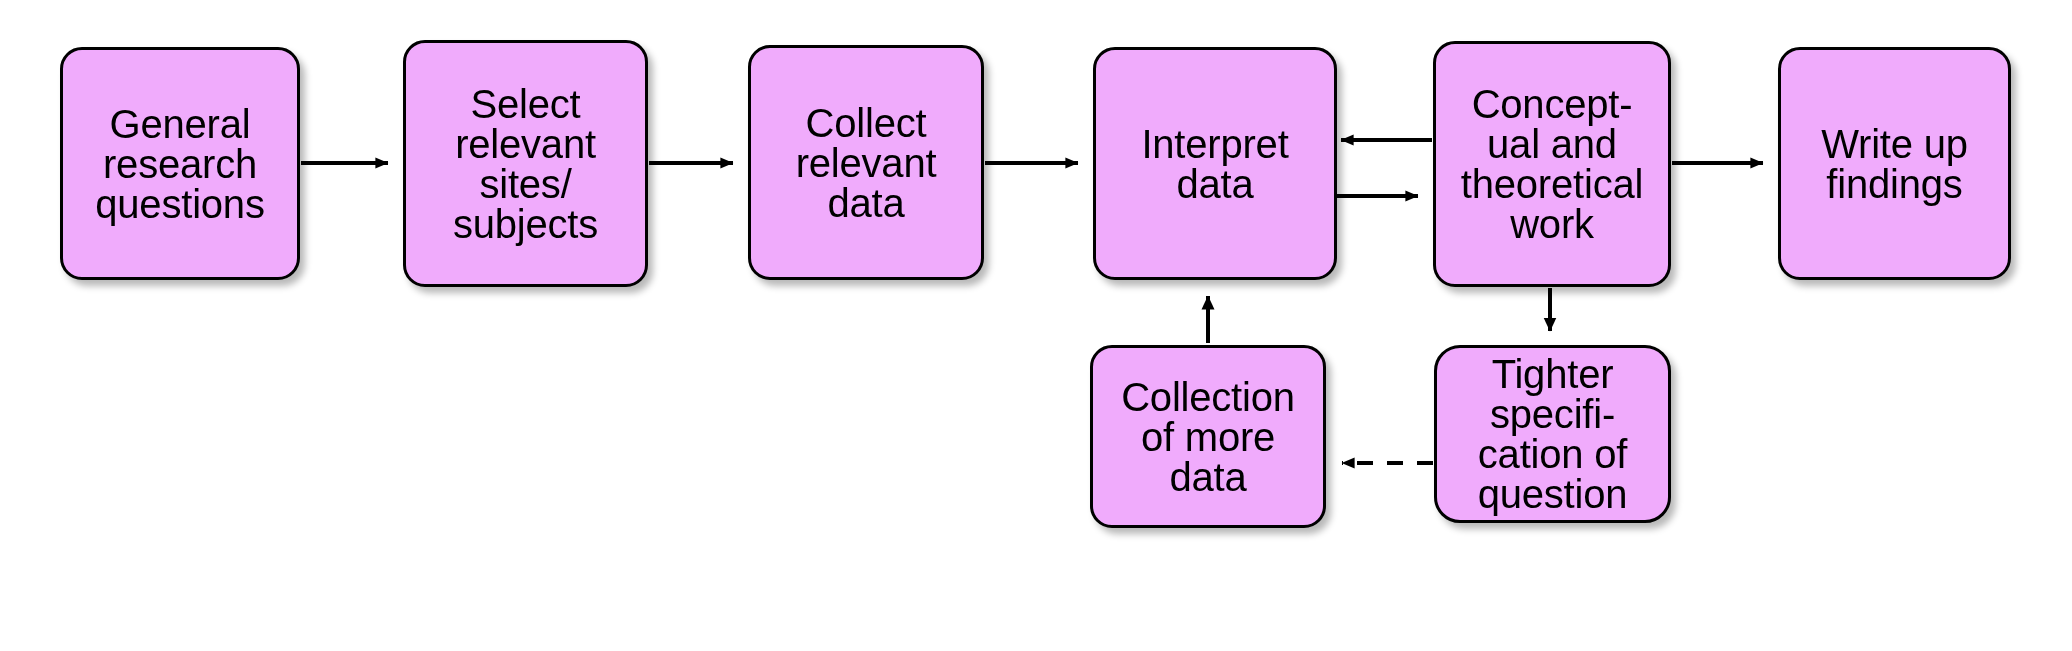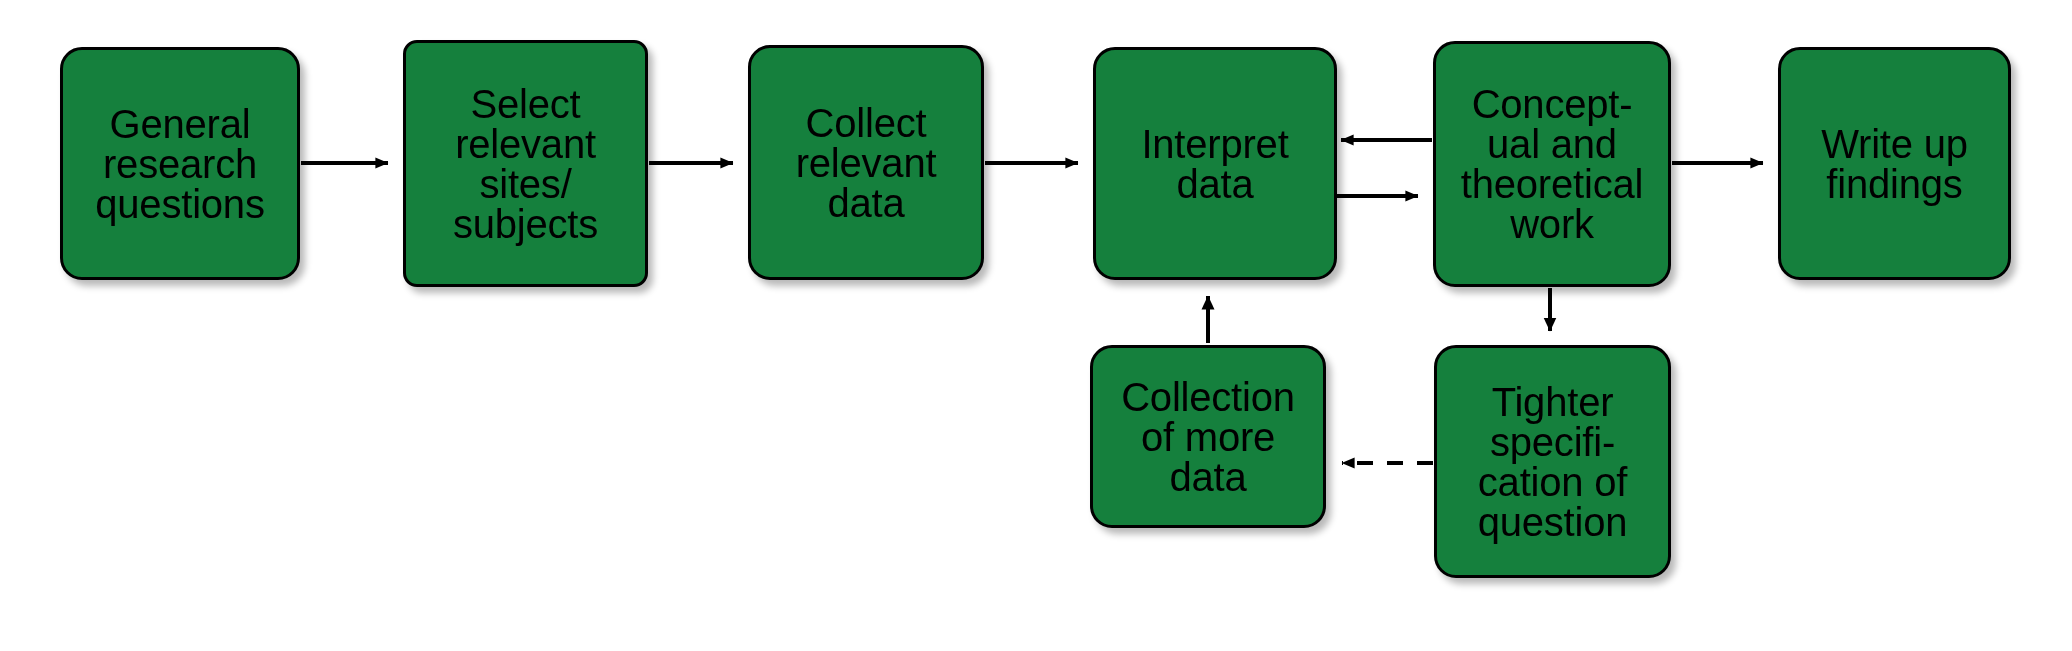--- a/index.html
+++ b/index.html
@@ -21,21 +21,21 @@
     position: absolute;
     left: 0;
     top: 0;
     width: 2072px;
     height: 651px;
     pointer-events: none;
   }
   .node {
     position: absolute;
     box-sizing: border-box;
-    background: #15803d;
+    background: #f0abfc;
     border: 3px solid #000000;
     border-radius: 22px;
     box-shadow: 5px 6px 7px rgba(0,0,0,0.28);
     display: flex;
     align-items: center;
     justify-content: center;
     text-align: center;
     color: #000000;
     z-index: 2;
   }
@@ -104,21 +104,21 @@
       <line x1="1208" y1="343" x2="1208" y2="296" stroke="#000000" stroke-width="4" marker-end="url(#arrowV)"></line>
     </g>
   </svg>
 
   <div class="node" style="left:60px; top:47px; width:240px; height:233px;">
     <span class="label">General
 research
 questions</span>
   </div>
 
-  <div class="node" style="left:403px; top:40px; width:245px; height:247px;border-radius:14px;">
+  <div class="node" style="left:403px; top:40px; width:245px; height:247px;">
     <span class="label">Select
 relevant
 sites/
 subjects</span>
   </div>
 
   <div class="node" style="left:748px; top:45px; width:236px; height:235px;">
     <span class="label">Collect
 relevant
 data</span>
@@ -140,20 +140,20 @@
 theoretical
 work</span>
   </div>
 
   <div class="node" style="left:1090px; top:345px; width:236px; height:183px;">
     <span class="label">Collection
 of more
 data</span>
   </div>
 
-  <div class="node" style="left:1434px; top:345px; width:237px; height:233px;">
+  <div class="node" style="left:1434px; top:345px; width:237px; height:178px;border-radius:26px;">
     <span class="label">Tighter
 specifi-
 cation of
 question</span>
   </div>
 
 </div>
 
 </body></html>

